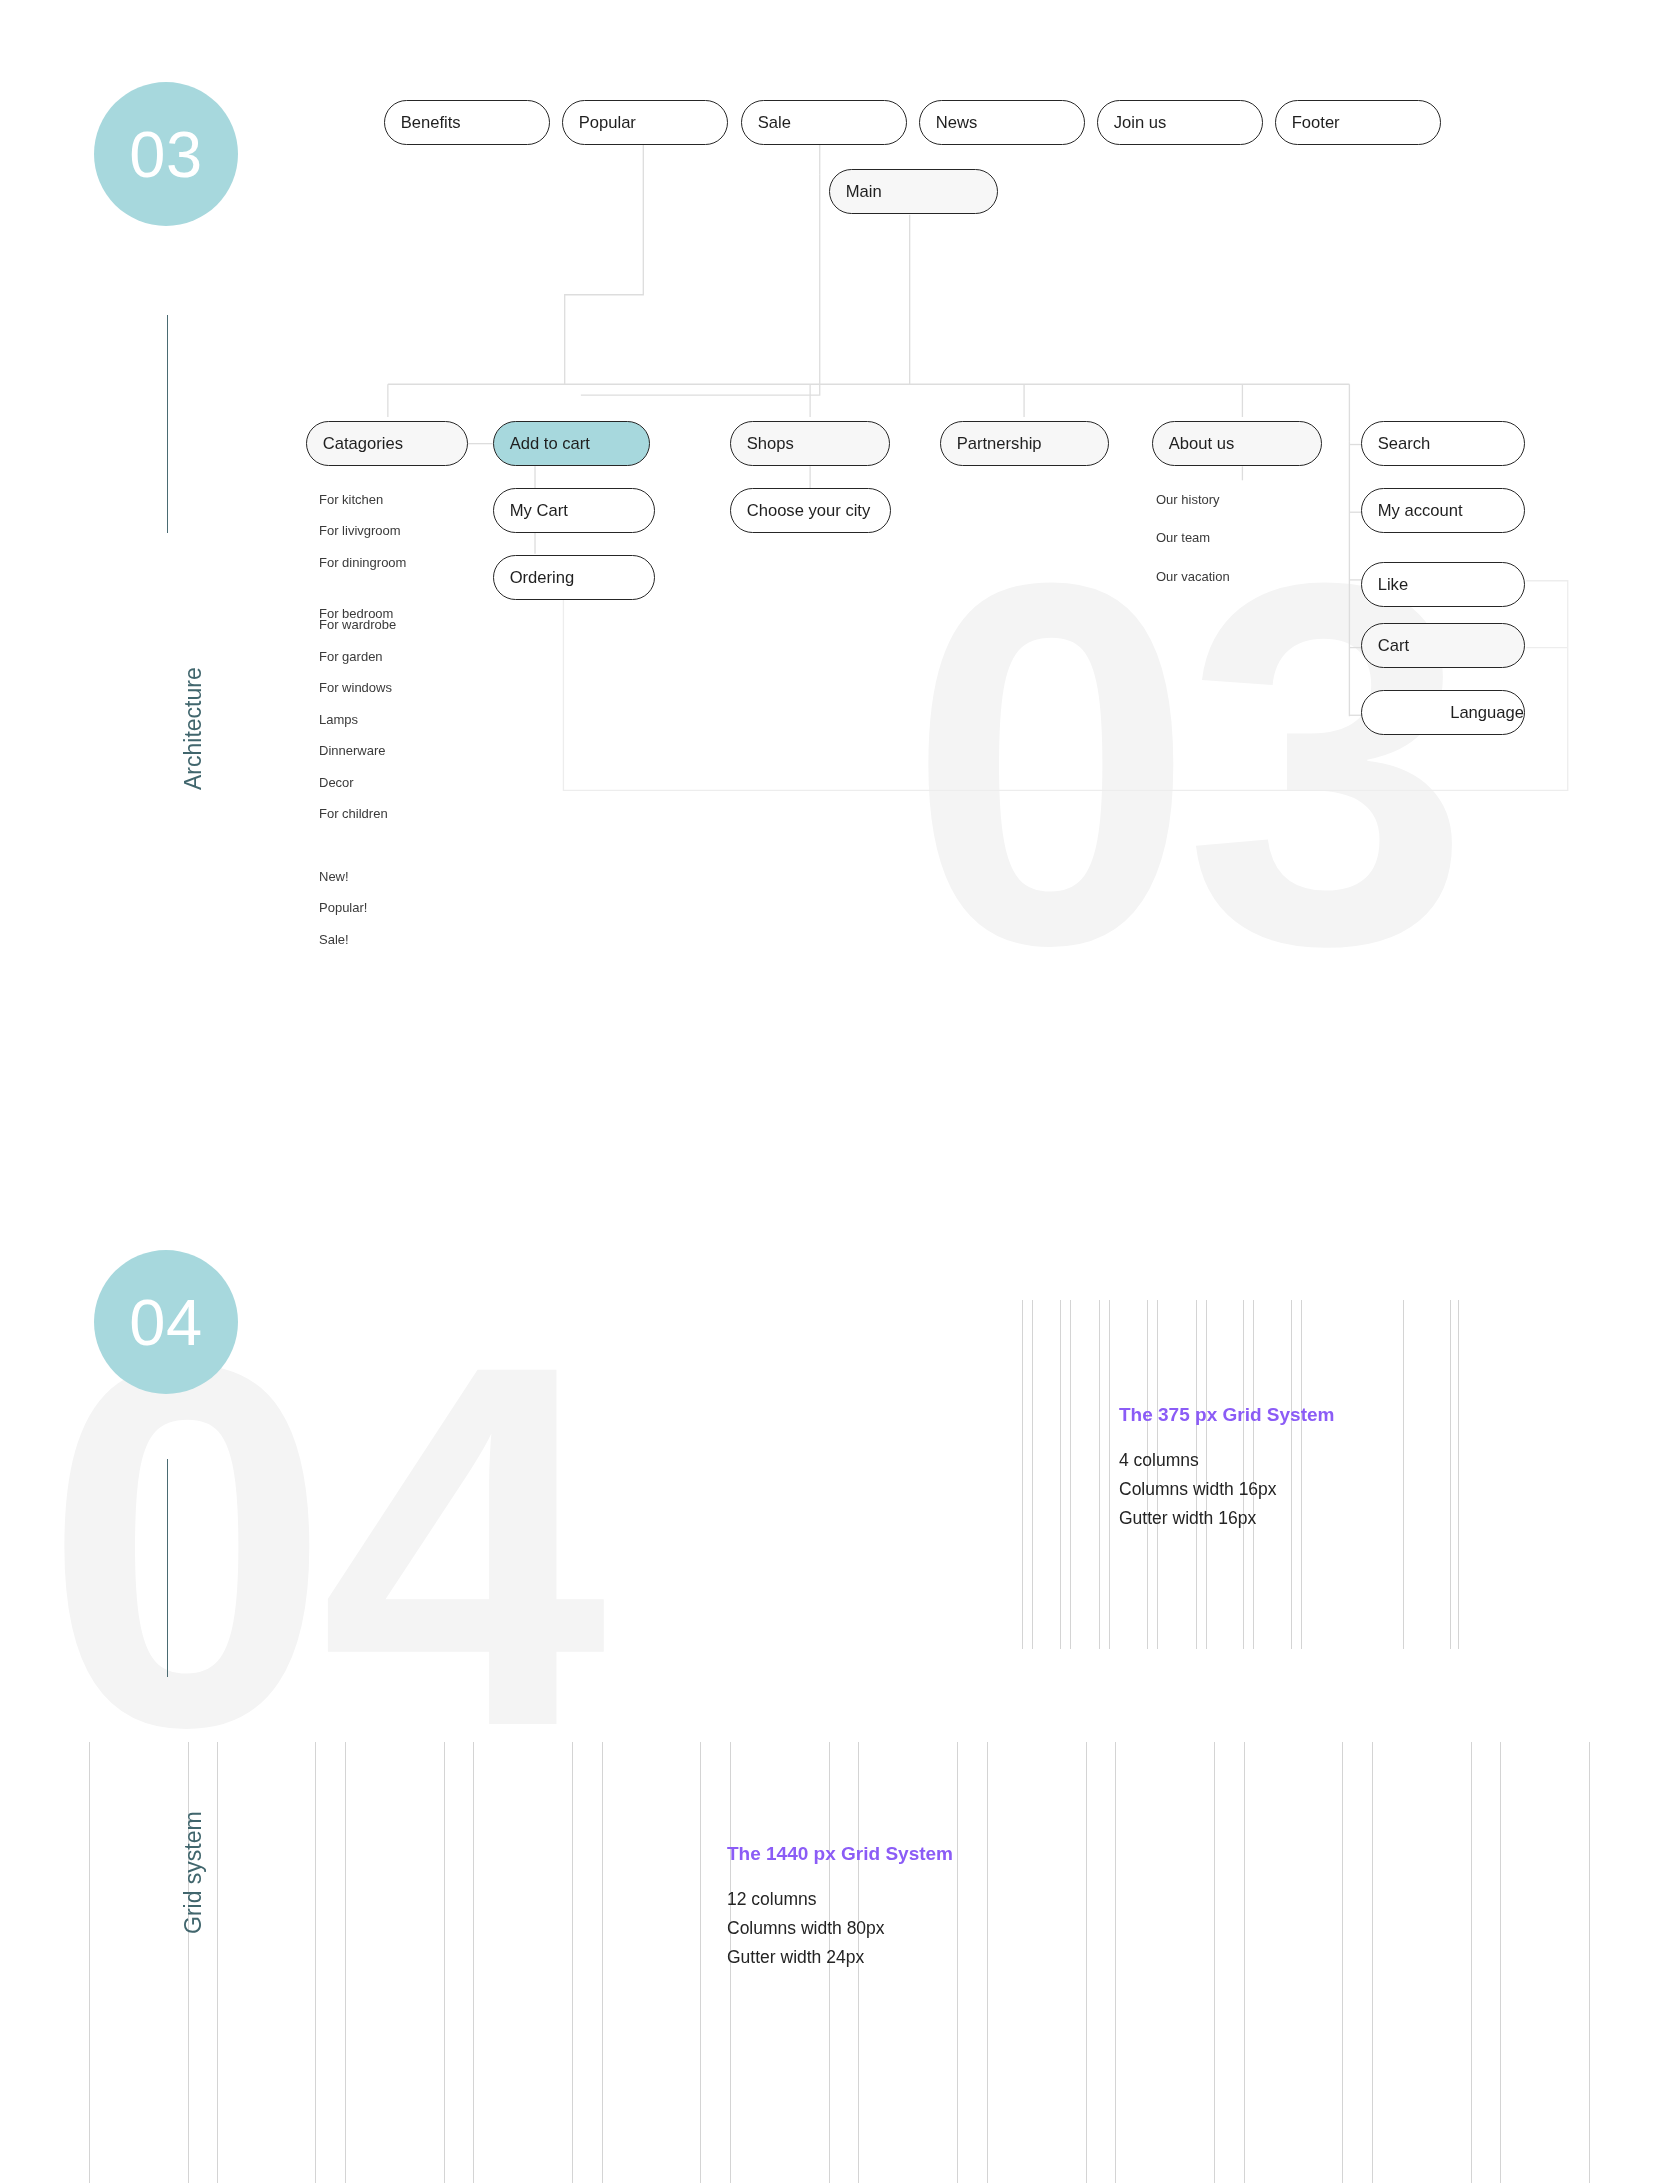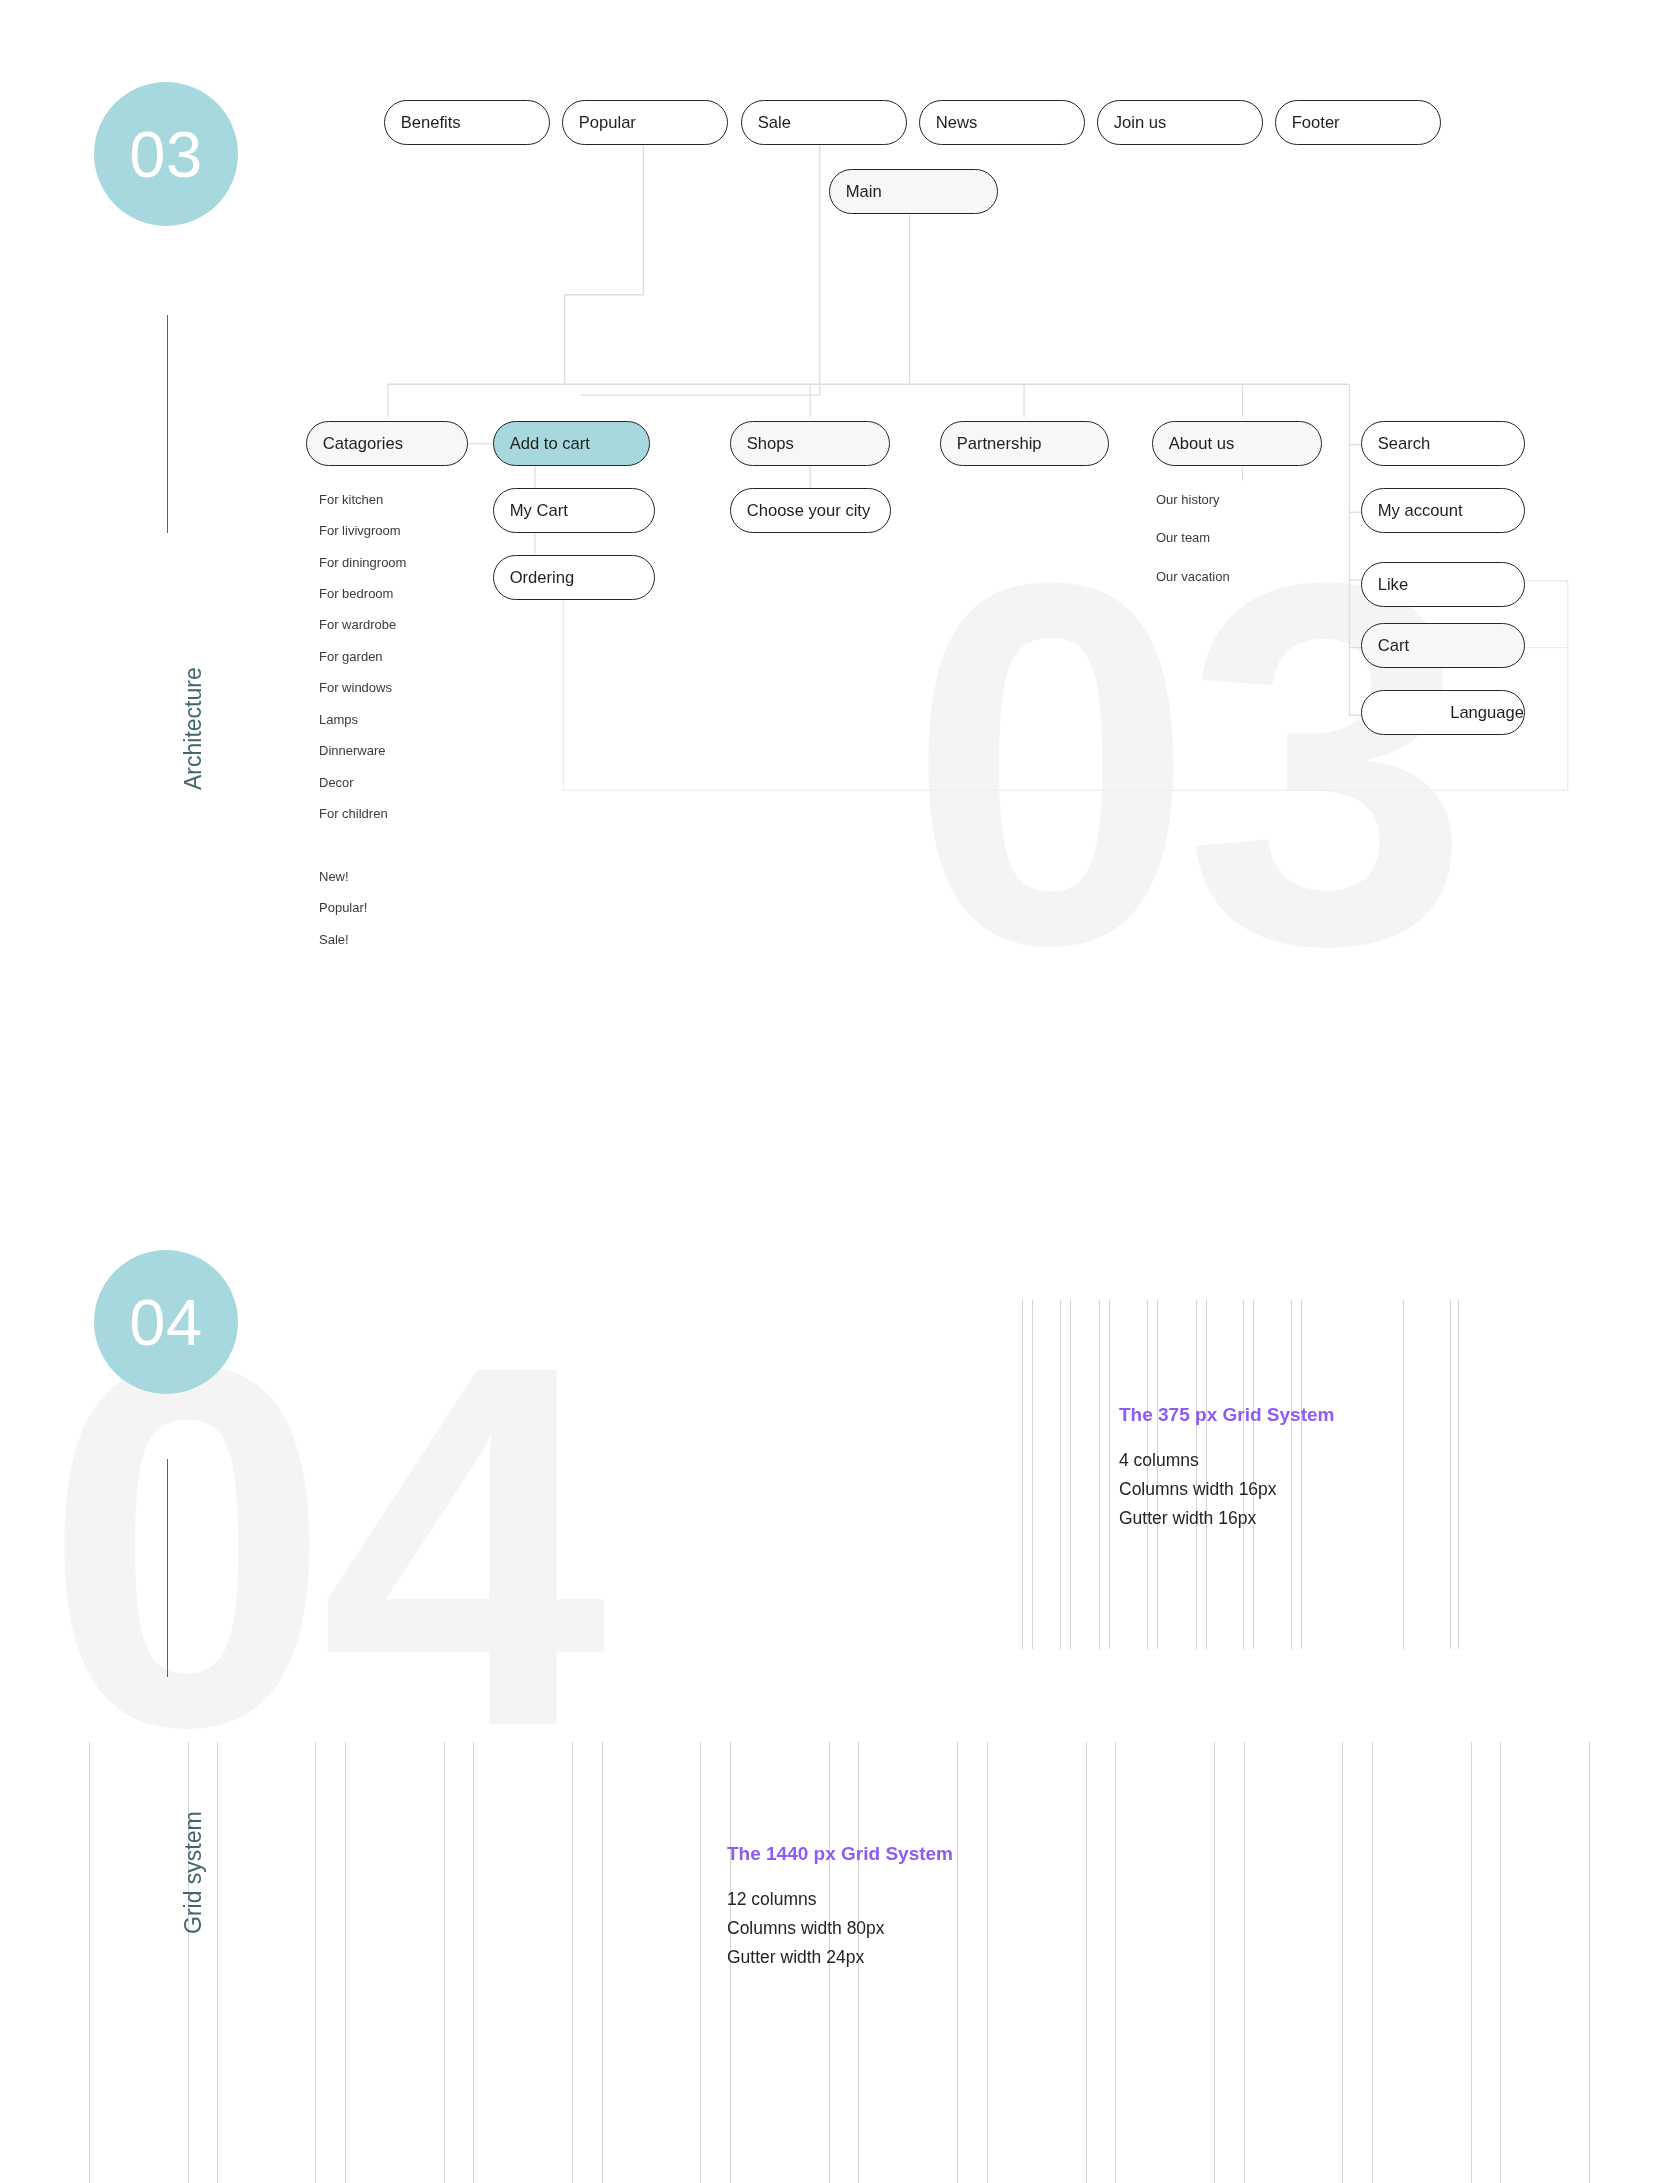--- a/index.html
+++ b/index.html
@@ -226,21 +226,21 @@
     <div class="pill" style="left:1361px; top:623px; width:164px;">
         <span>Cart</span>
       </div>
     <div class="pill plain" style="left:1361px; top:690px; width:164px;justify-content:flex-end;">
         <span>Language</span>
       </div>
 
     <div class="leaf" style="left:319px; top:492px;">For kitchen</div>
     <div class="leaf" style="left:319px; top:523px;">For livivgroom</div>
     <div class="leaf" style="left:319px; top:555px;">For diningroom</div>
-    <div class="leaf" style="left:319px; top:586px;">For bedroom</div>
+    <div class="leaf" style="left:319px; top:606px;">For bedroom</div>
     <div class="leaf" style="left:319px; top:617px;">For wardrobe</div>
     <div class="leaf" style="left:319px; top:649px;">For garden</div>
     <div class="leaf" style="left:319px; top:680px;">For windows</div>
     <div class="leaf" style="left:319px; top:712px;">Lamps</div>
     <div class="leaf" style="left:319px; top:743px;">Dinnerware</div>
     <div class="leaf" style="left:319px; top:775px;">Decor</div>
     <div class="leaf" style="left:319px; top:806px;">For children</div>
 
     <div class="leaf" style="left:319px; top:869px;">New!</div>
     <div class="leaf" style="left:319px; top:900px;">Popular!</div>

